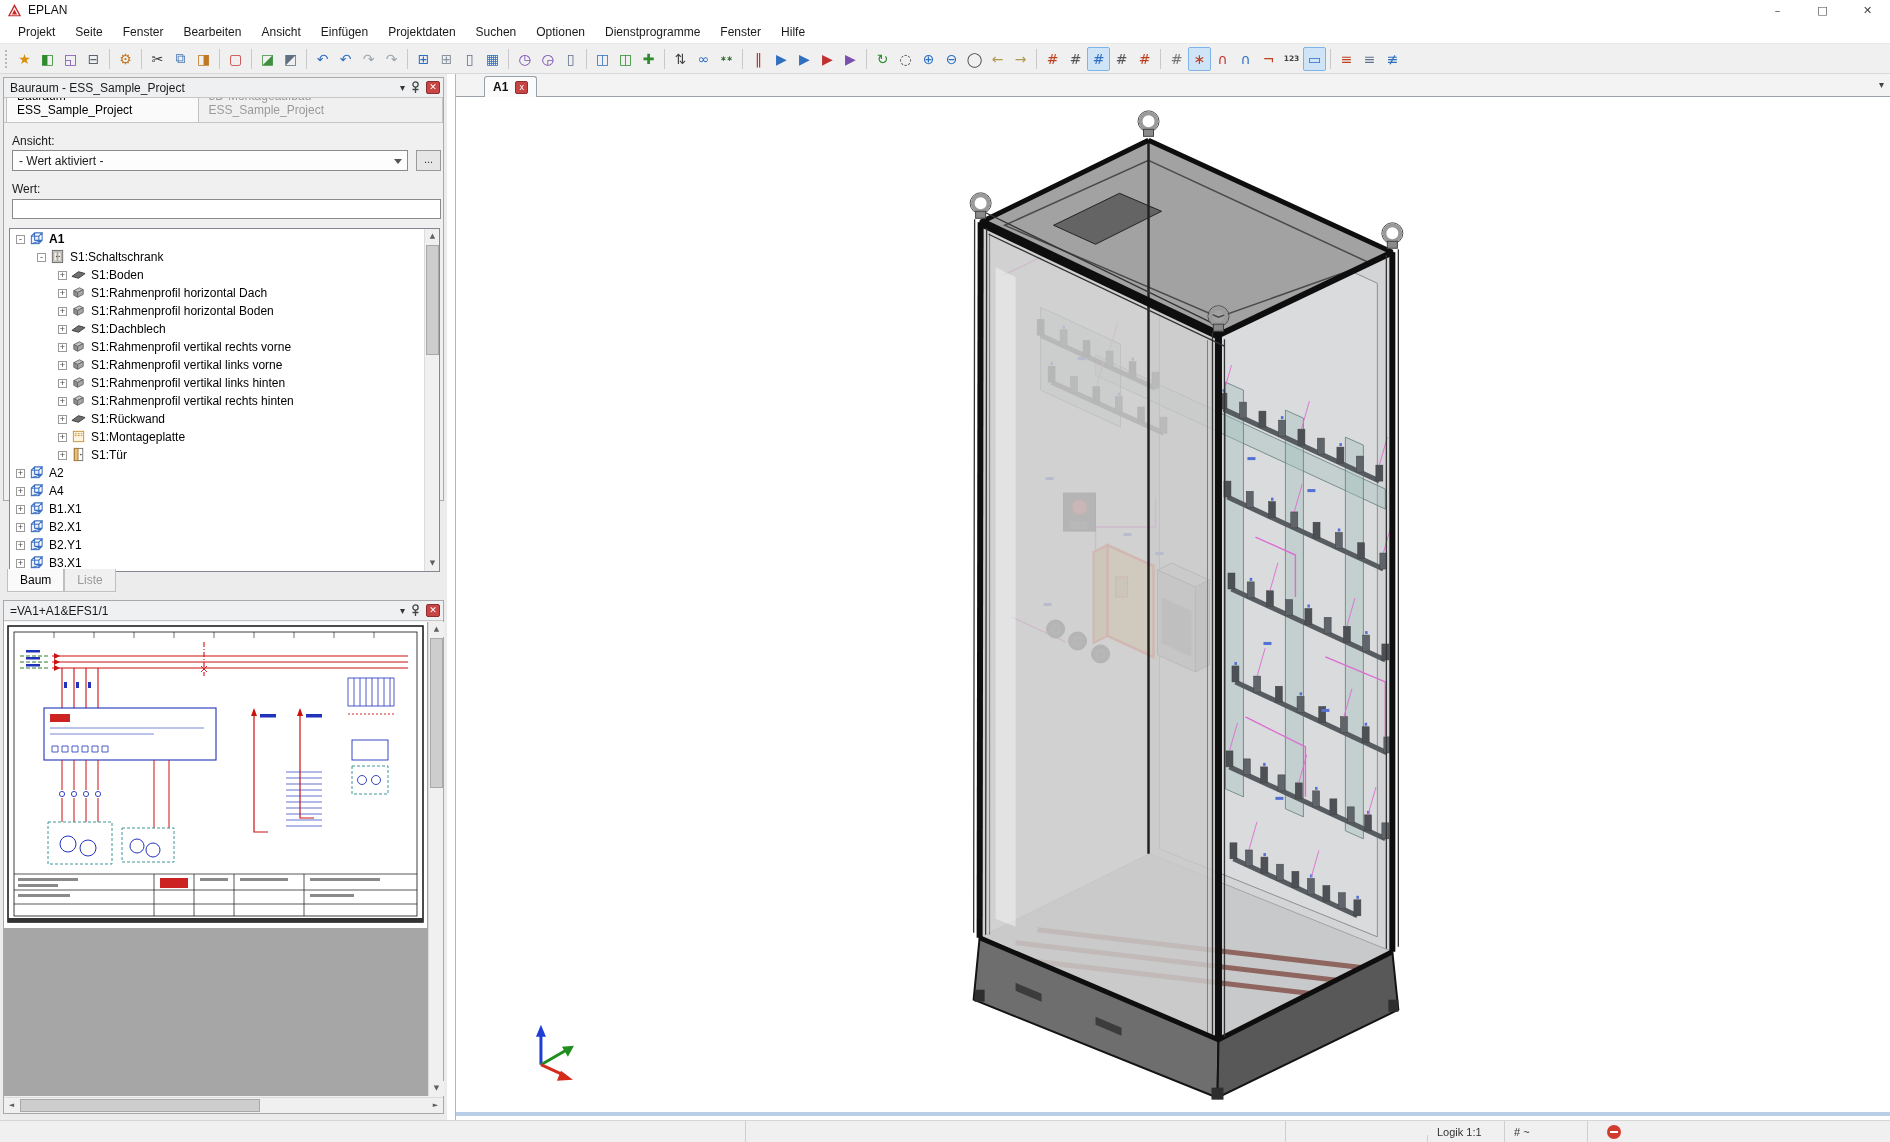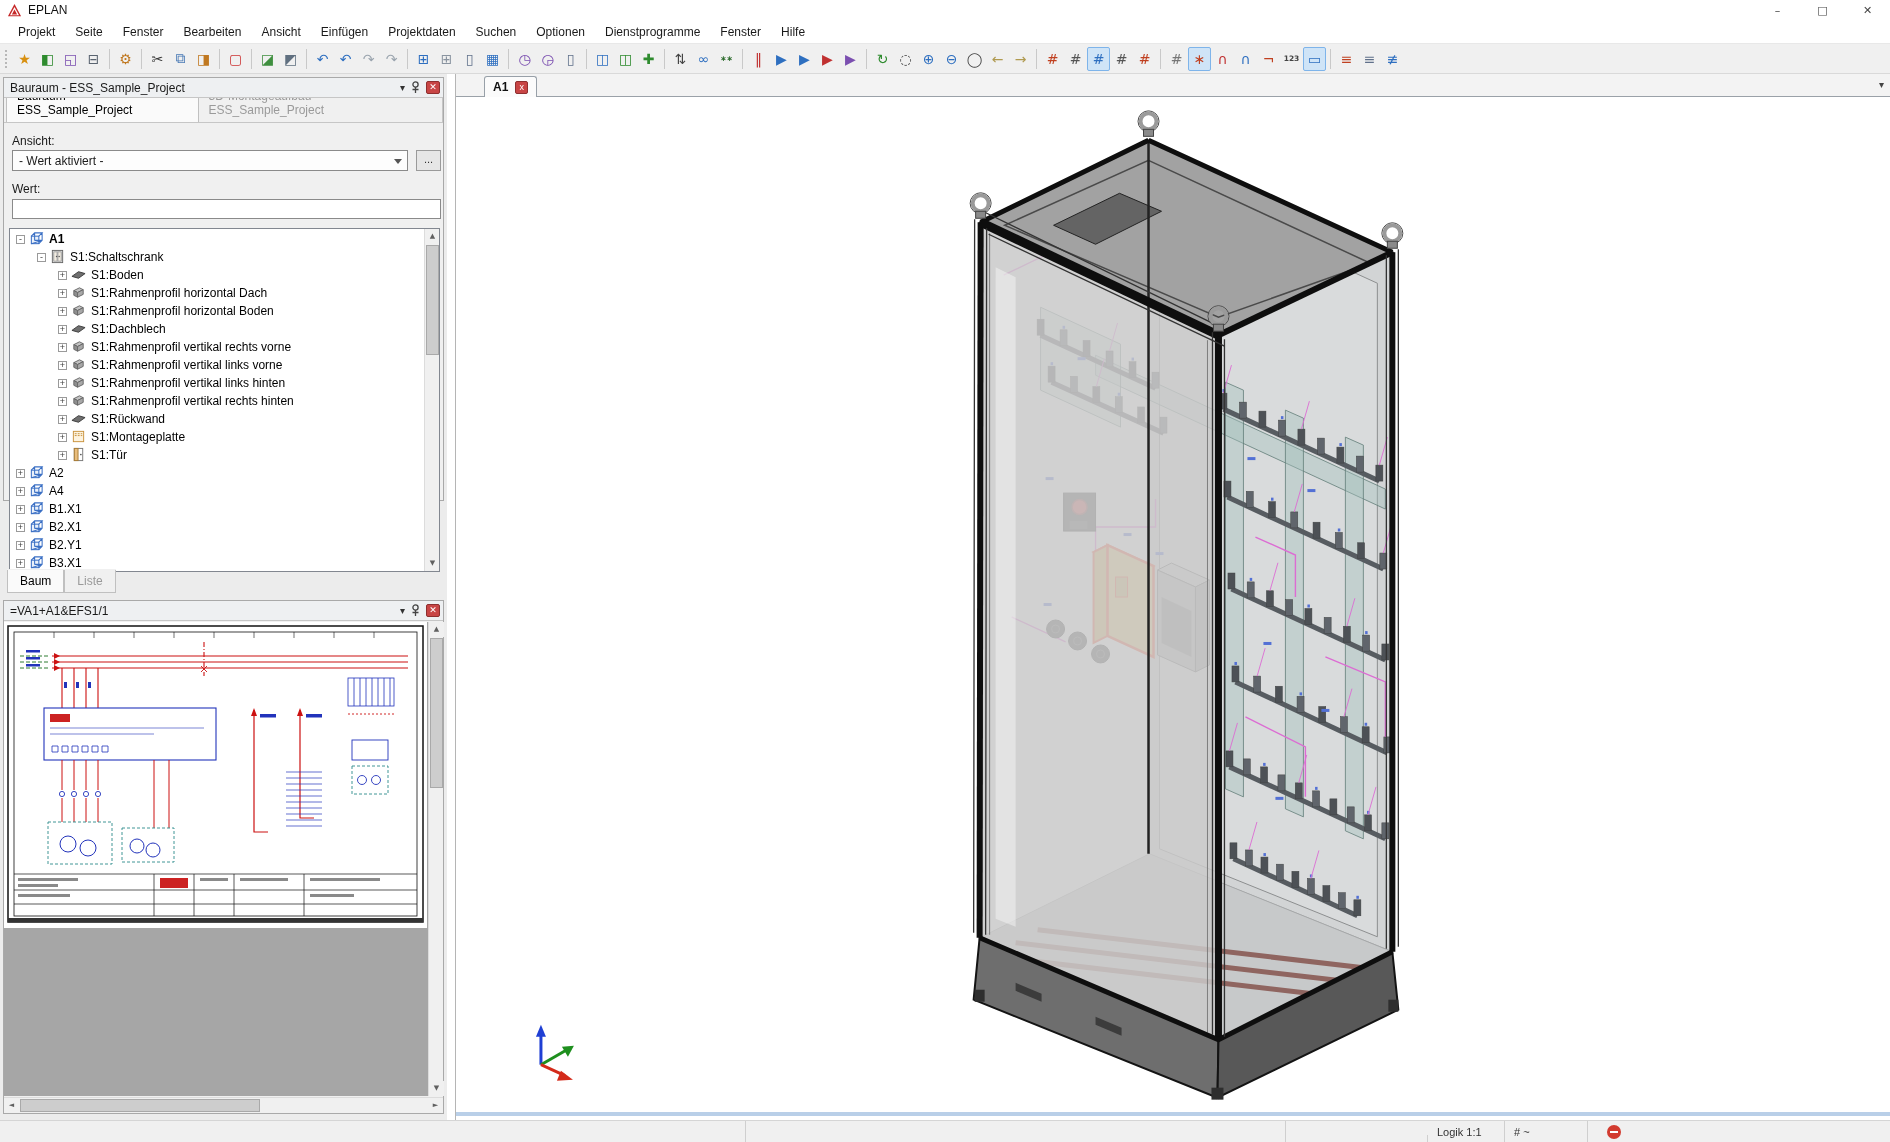--- a/index.html
+++ b/index.html
@@ -55,21 +55,21 @@
   .twisty { width:9px; height:9px; border:1px solid #9a9a9a; background:#fff; font-size:9px;
     line-height:7px; text-align:center; color:#444; margin-right:4px; flex:none; }
   .ticon { width:16px; height:16px; margin-right:4px; flex:none; }
   .tlabel { color:#000; }
   .tlabel.bold { font-weight:bold; }
   .vscroll { position:absolute; top:0; right:0; width:15px; bottom:0; background:#f0f0f0;
     border-left:1px solid #dcdcdc; }
   .sb-btn { position:absolute; left:0; width:15px; height:15px; background:#f0f0f0; color:#606060;
     font-size:7px; text-align:center; line-height:15px; font-family:"DejaVu Sans",sans-serif; }
   .sb-thumb { position:absolute; left:1px; width:13px; background:#cdcdcd; border:1px solid #a9a9a9; }
-  .footer-tabs { position:absolute; left:3px; height:24px; display:flex; align-items:center;
+  .footer-tabs { position:absolute; left:3px; height:24px; display:flex; align-items:flex-start;
     background:#f0f0f0; font-size:12px; }
   .ftab { padding:4px 12px; color:#9a9a9a; border:1px solid #c0c0c0; border-top:none; }
   .ftab.active { color:#000; background:#fafafa; }
   
   .preview-body { position:absolute; left:0; top:21px; width:439px; height:474px; background:#a6a6a6; }
   .preview-page { position:absolute; left:0; top:0; width:423px; height:306px; background:#fff; }
   .hscroll { position:absolute; left:0; bottom:0; width:439px; height:16px; background:#f0f0f0;
     border-top:1px solid #dcdcdc; }
   .hs-btn { position:absolute; top:0; width:15px; height:15px; color:#606060; font-size:7px;
     text-align:center; line-height:15px; font-family:"DejaVu Sans",sans-serif; }

